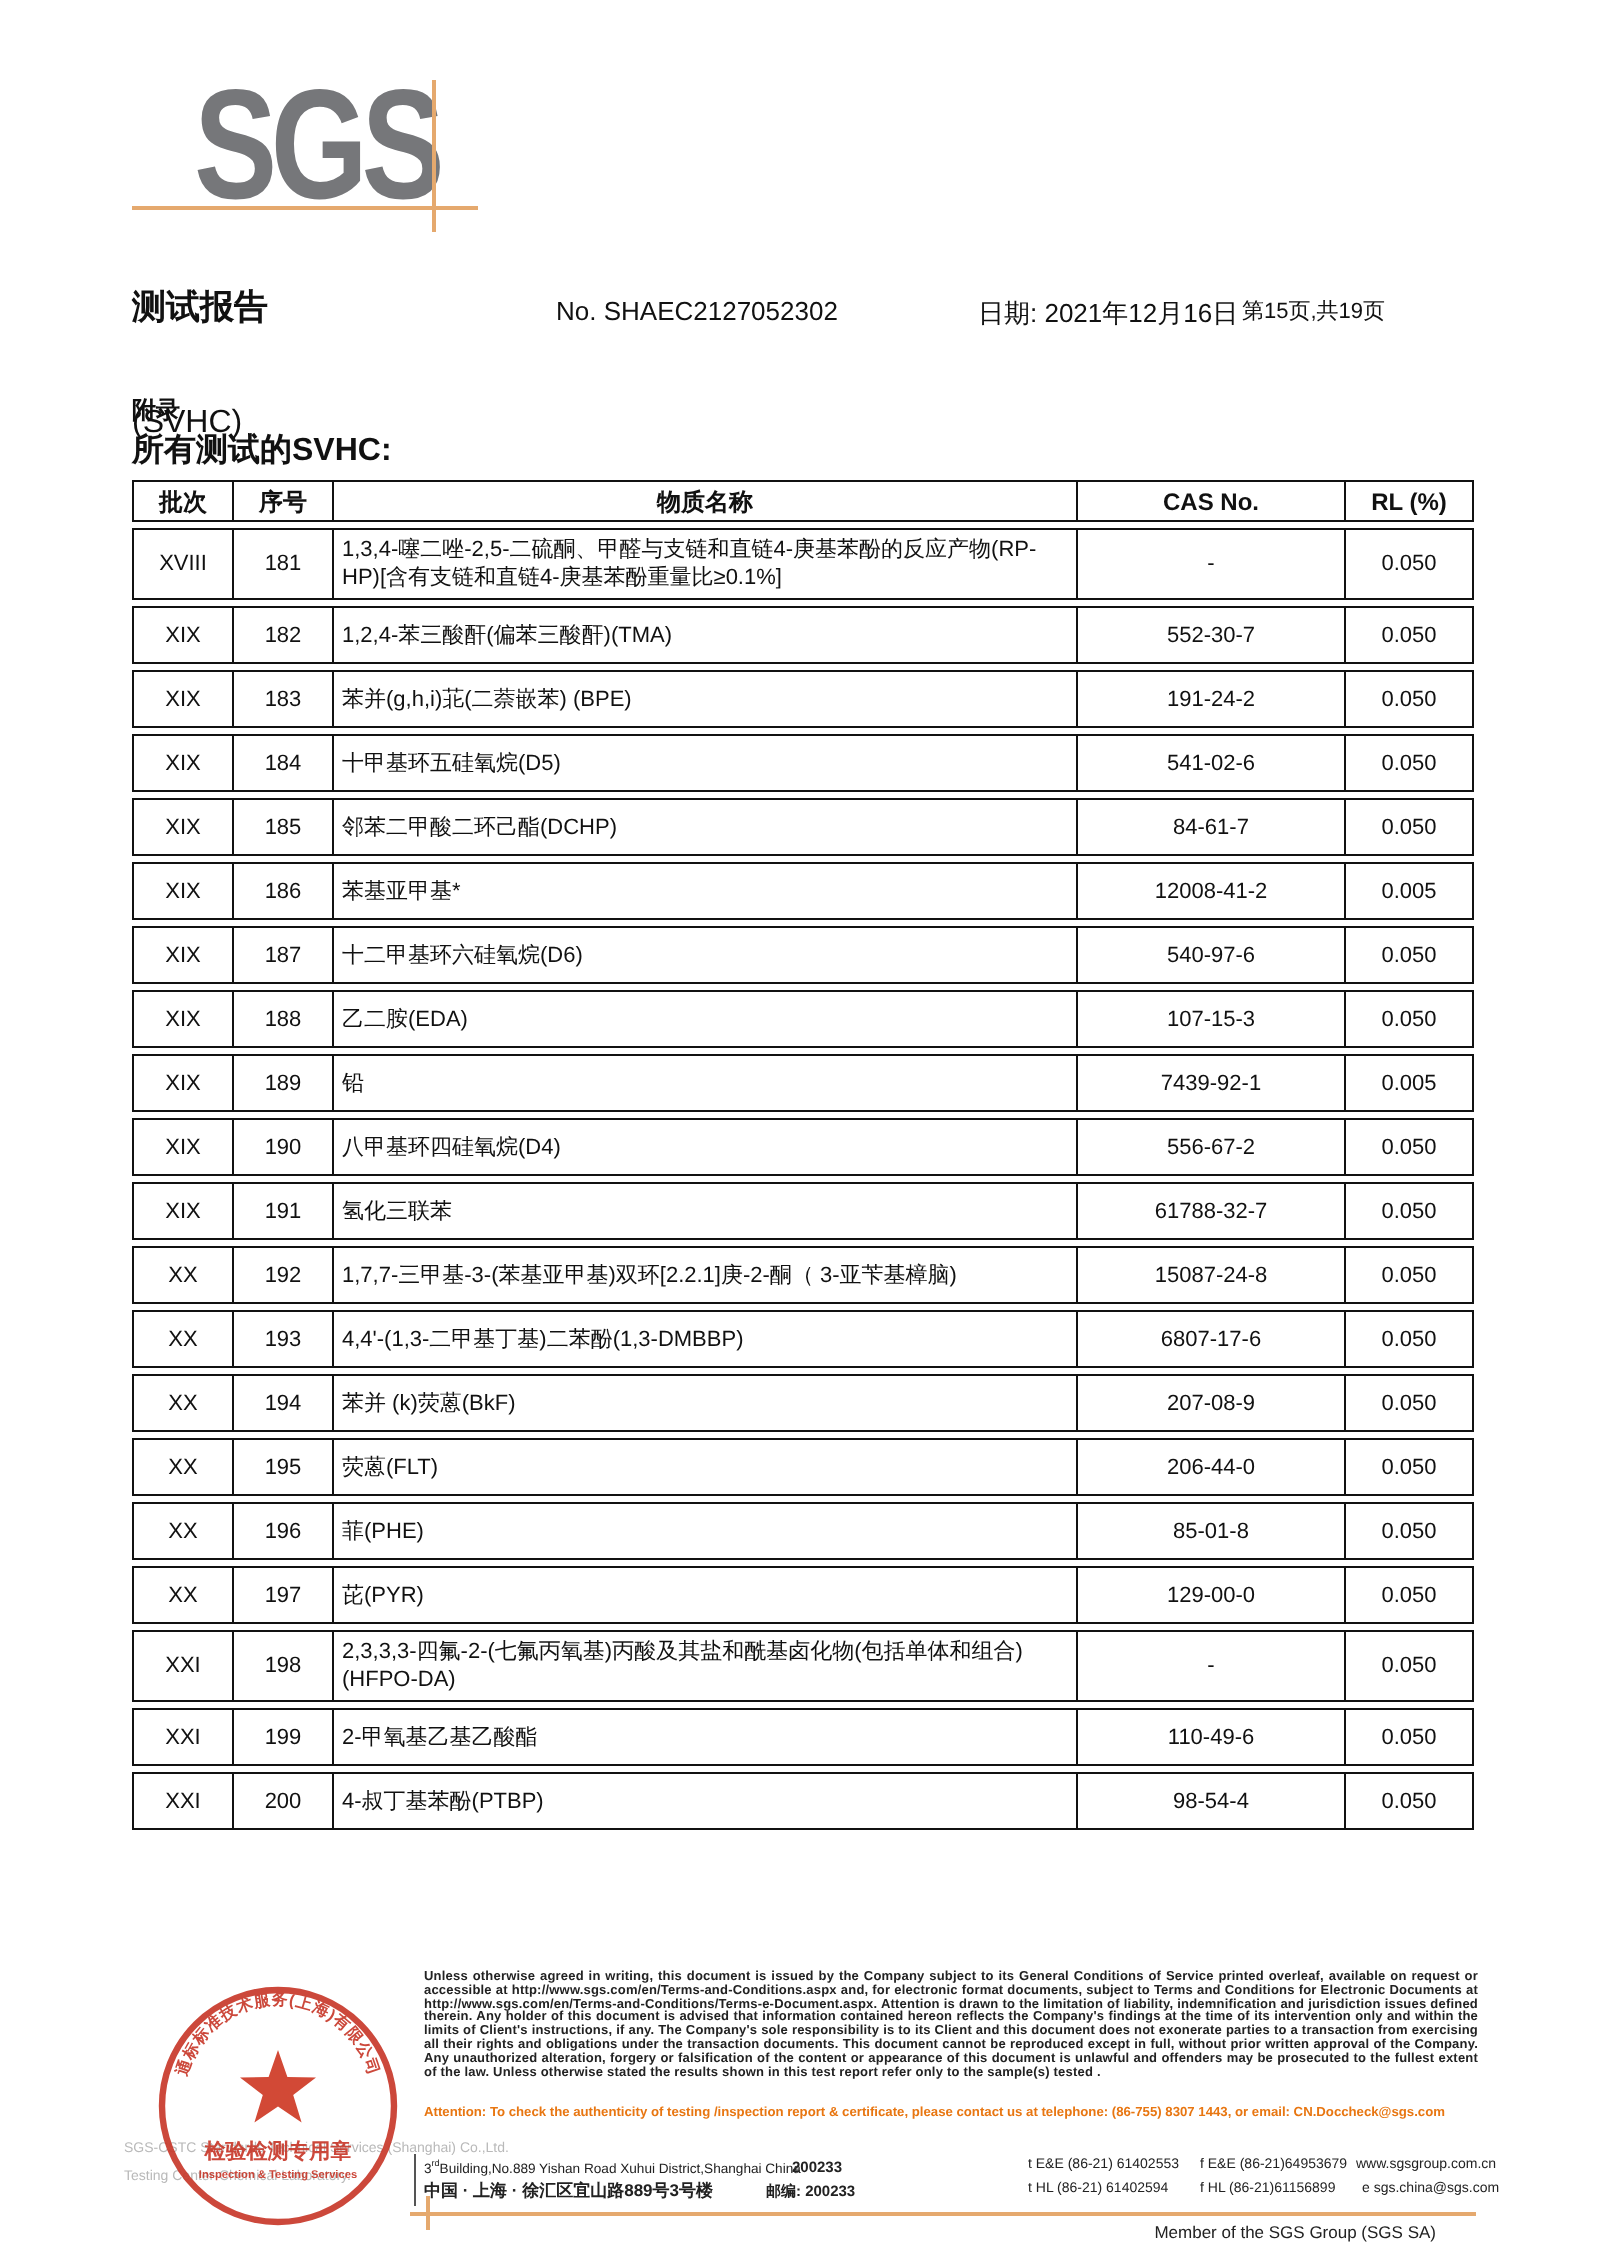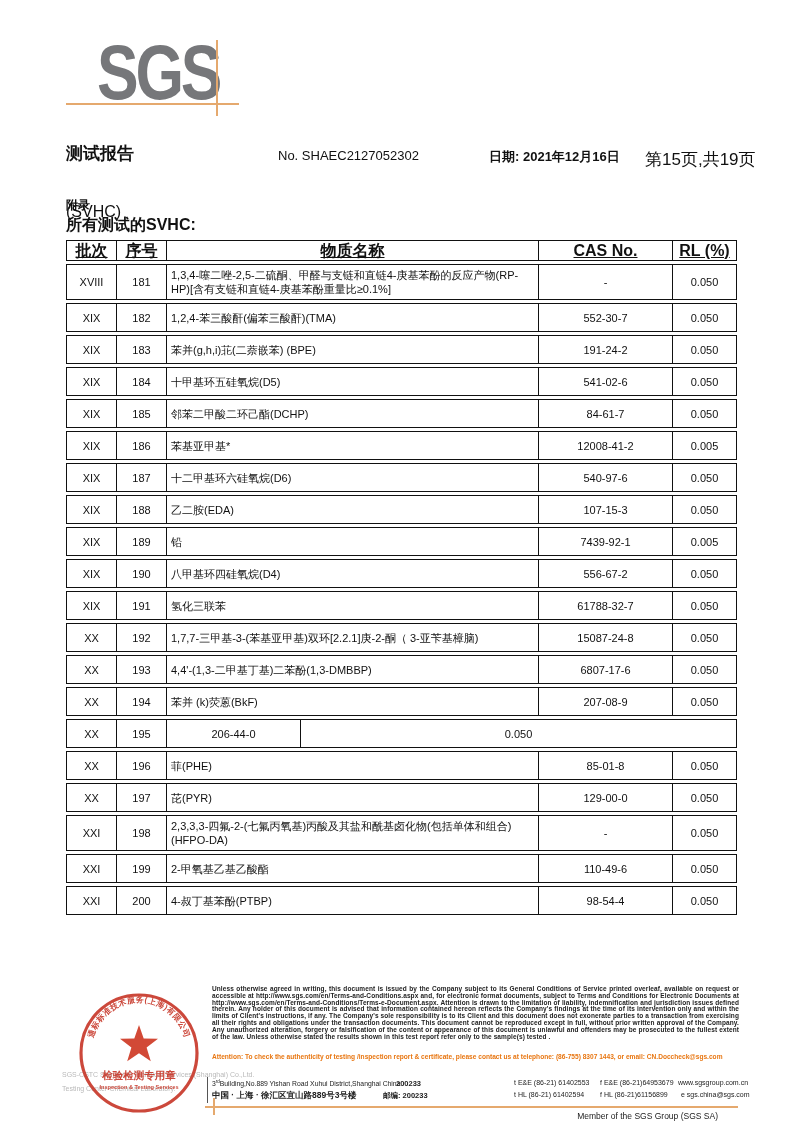--- a/index.html
+++ b/index.html
@@ -11,38 +11,38 @@
   .logo-text { position:absolute; left:97px; top:33px; font-size:78px; font-weight:bold;
                color:#76777a; line-height:1; letter-spacing:-4px;
                transform:scaleX(.80); transform-origin:left top; }
   .logo-hline { position:absolute; left:66px; top:103px; width:173px; height:2px; background:#e5a96e; }
   .logo-vline { position:absolute; left:216px; top:40px; width:2px; height:76px; background:#e5a96e; }
 
   
   .title1 { position:absolute; left:66px; top:142px; font-size:17px; font-weight:bold; }
   .title2 { position:absolute; left:66px; top:171px; font-size:16px; font-weight:normal;margin-top:32px; }
   .report-no { position:absolute; left:278px; top:148px; font-size:13px; }
-  .report-date { position:absolute; left:489px; top:148px; font-size:13px;font-weight:bold; }
-  .report-page { position:absolute; left:645px; top:148px; font-size:17px; }
+  .report-date { position:absolute; left:489px; top:148px; font-size:13px; }
+  .report-page { position:absolute; left:621px; top:148px; font-size:11px; }
   .appendix { position:absolute; left:66px; top:197px; font-size:12px; font-weight:bold; }
   .subtitle { position:absolute; left:66px; top:215px; font-size:16px; font-weight:bold; }
 
   
   .svhc-table { position:absolute; left:66px; top:240px; width:671px; }
   .t-row { display:flex; border:1.5px solid #111; margin-bottom:3px; background:#fff; }
   .t-row .c { display:flex; align-items:center; justify-content:center; text-align:center;
               font-size:11px; line-height:14px; padding:3px 2px; min-height:27px;
               border-right:1.5px solid #111; }
   .t-row .c:last-child { border-right:none; }
   .c.batch { width:50px; flex:none; }
   .c.no    { width:50px; flex:none; }
   .c.name  { width:372px; flex:none; justify-content:flex-start; text-align:left; padding-left:4px; padding-right:4px; }
   .c.cas   { width:134px; flex:none; }
   .c.rl    { flex:1; }
-  .t-head .c { font-weight:bold; font-size:16px; min-height:19px; padding:2px; justify-content:center; text-align:right;text-decoration:underline; }
+  .t-head .c { font-weight:bold; font-size:12px; min-height:19px; padding:2px; justify-content:center; text-align:right; }
 
   
   .stamp { position:absolute; left:77px; top:991px; opacity:.92; }
   .company-l1 { position:absolute; left:62px; top:1071px; font-size:7px; color:#b9b9b9; white-space:nowrap; }
   .company-l2 { position:absolute; left:62px; top:1085px; font-size:7px; color:#b9b9b9; white-space:nowrap; }
   .disclaimer { position:absolute; left:212px; top:986px; width:527px; font-size:6.5px;
                 line-height:6.8px; color:#222; text-align:justify; font-weight:600;
                 letter-spacing:.1px; }
   .attention  { position:absolute; left:212px; top:1054px; width:527px; font-size:6.6px;
                 line-height:6.9px; color:#e87611; font-weight:bold; text-align:justify; }
@@ -197,20 +197,21 @@
       <div class="c batch">XX</div>
       <div class="c no">194</div>
       <div class="c name">苯并 (k)荧蒽(BkF)</div>
       <div class="c cas">207-08-9</div>
       <div class="c rl">0.050</div>
     </div>
 
     <div class="t-row">
       <div class="c batch">XX</div>
       <div class="c no">195</div>
+      <div class="c name">荧蒽(FLT)</div>
       <div class="c cas">206-44-0</div>
       <div class="c rl">0.050</div>
     </div>
 
     <div class="t-row">
       <div class="c batch">XX</div>
       <div class="c no">196</div>
       <div class="c name">菲(PHE)</div>
       <div class="c cas">85-01-8</div>
       <div class="c rl">0.050</div>

